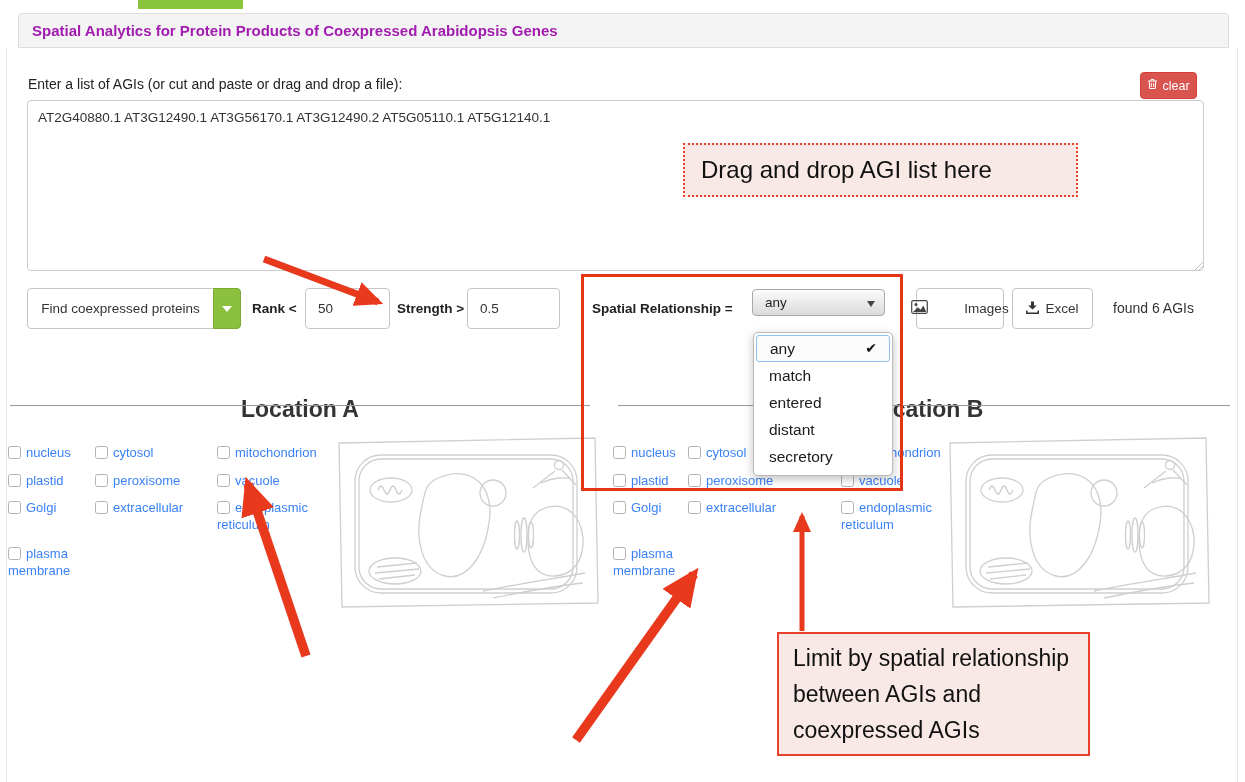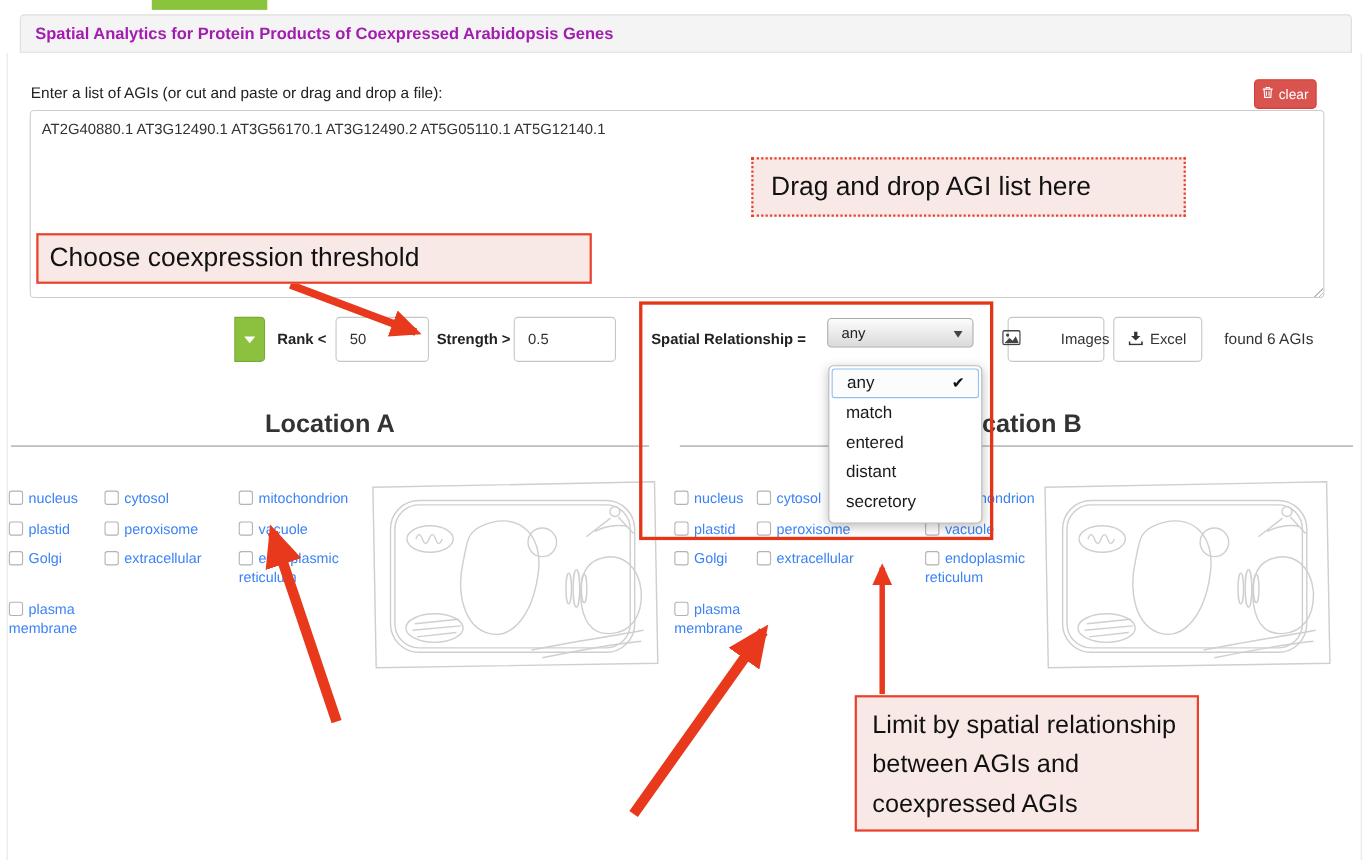--- a/index.html
+++ b/index.html
@@ -45,21 +45,21 @@
 
   
   .menu{left:753px;top:332px;width:140px;height:144px;background:#fff;border:1px solid #bbb;border-radius:5px;
     box-shadow:0 3px 10px rgba(0,0,0,.25);box-sizing:border-box;padding-top:2px;z-index:40;}
   .menu-item{height:27px;line-height:27px;padding-left:15px;font-size:15.5px;color:#1a1a1a;cursor:pointer;}
   .menu-item.sel{display:flex;justify-content:space-between;align-items:center;margin:0 2px;
     padding:0 12px 0 13px;border:1px solid #8fc1ee;border-radius:3px;background:#fcfcfc;box-sizing:border-box;}
   .check{font-size:14px;color:#111;font-weight:bold;}
 
   
-  .loc-title{top:372px;text-align:center;font-size:23px;font-weight:bold;color:#333;}
+  .loc-title{top:396px;text-align:center;font-size:23px;font-weight:bold;color:#333;}
   .loc-hr{top:405px;height:1px;background:#999;}
   .cb-item{font-size:13px;color:#3b82f6;line-height:17px;}
   .cb{display:inline-block;width:13px;height:13px;border:1px solid #b3b3b3;border-radius:2.5px;
     background:#fff;vertical-align:-2px;margin-right:5px;box-sizing:border-box;cursor:pointer;}
   .cell-svg{stroke:#cfcfcf;fill:none;stroke-width:1.3;}
 
   
   .ann-box{background:#f8e9e6;border:2px solid #e8402a;box-sizing:border-box;color:#111;z-index:60;}
   .ann-dragdrop{left:683px;top:143px;width:395px;height:54px;border-style:dotted;font-size:24px;
     line-height:50px;padding-left:16px;}
@@ -87,20 +87,23 @@
   <div class="abs clear-btn">
     <span><svg width="11" height="12" viewBox="0 0 11 12">
           <path d="M1 3h9M4 3V1.5h3V3M2.2 3l.5 7.5h5.6L8.8 3M4.3 5v4M6.7 5v4" stroke="#fff" fill="none" stroke-width="1"></path>
         </svg></span>
     <span>clear</span>
   </div>
 
   <textarea class="abs agi-area" spellcheck="false" style="">AT2G40880.1 AT3G12490.1 AT3G56170.1 AT3G12490.2 AT5G05110.1 AT5G12140.1</textarea>
   <div class="abs resize-handle"></div>
 
+  <div class="abs btn find-btn">
+    <span>Find coexpressed proteins</span>
+  </div>
   <div class="abs caret-btn">
     <span class="caret-w"></span>
   </div>
 
   <div class="abs tb-label" style="left:252px;">Rank &lt;</div>
   <input class="abs tb-input" style="left: 305px; width: 85px;" value="50">
 
   <div class="abs tb-label" style="left:397px;">Strength &gt;</div>
   <input class="abs tb-input" style="left: 467px; width: 93px;" value="0.5">
 
@@ -209,17 +212,16 @@
         <path d="M0,0 L4,1.8 L0,3.6 Z" fill="#e8391d"></path>
       </marker>
     </defs>
     <line x1="264" y1="259" x2="378" y2="302" stroke="#e8391d" stroke-width="7" marker-end="url(#ah)"></line>
     <line x1="306" y1="656" x2="248" y2="484" stroke="#e8391d" stroke-width="9.5" marker-end="url(#ah)"></line>
     <line x1="576" y1="740" x2="694" y2="574" stroke="#e8391d" stroke-width="9.5" marker-end="url(#ah)"></line>
     <line x1="802" y1="631" x2="802" y2="516" stroke="#e8391d" stroke-width="5" marker-end="url(#ah)"></line>
   </svg>
 
   <div class="abs ann-box ann-dragdrop">Drag and drop AGI list here</div>
-  <div class="abs ann-box ann-threshold">Choose coexpression threshold</div>
   <div class="abs ann-rect"></div>
   <div class="abs ann-box ann-limit">Limit by spatial relationship between AGIs and coexpressed AGIs</div>
 
 </div>
 
 </body></html>

